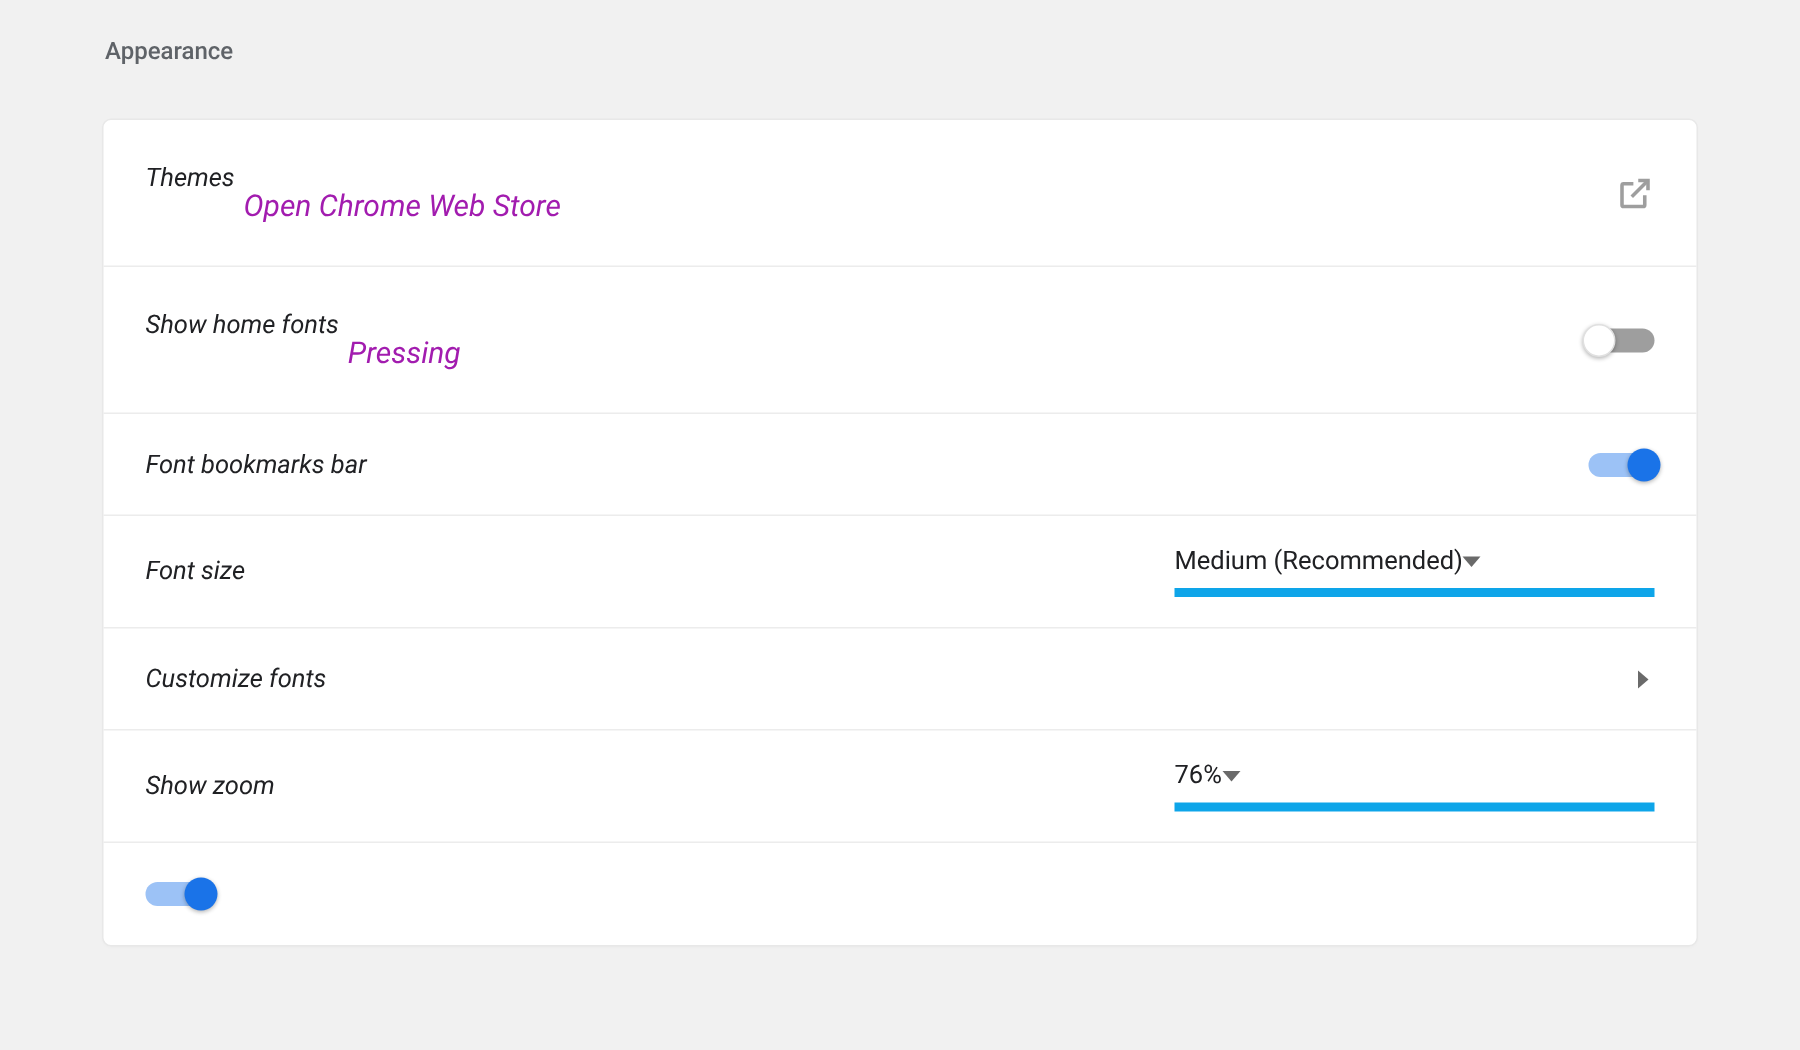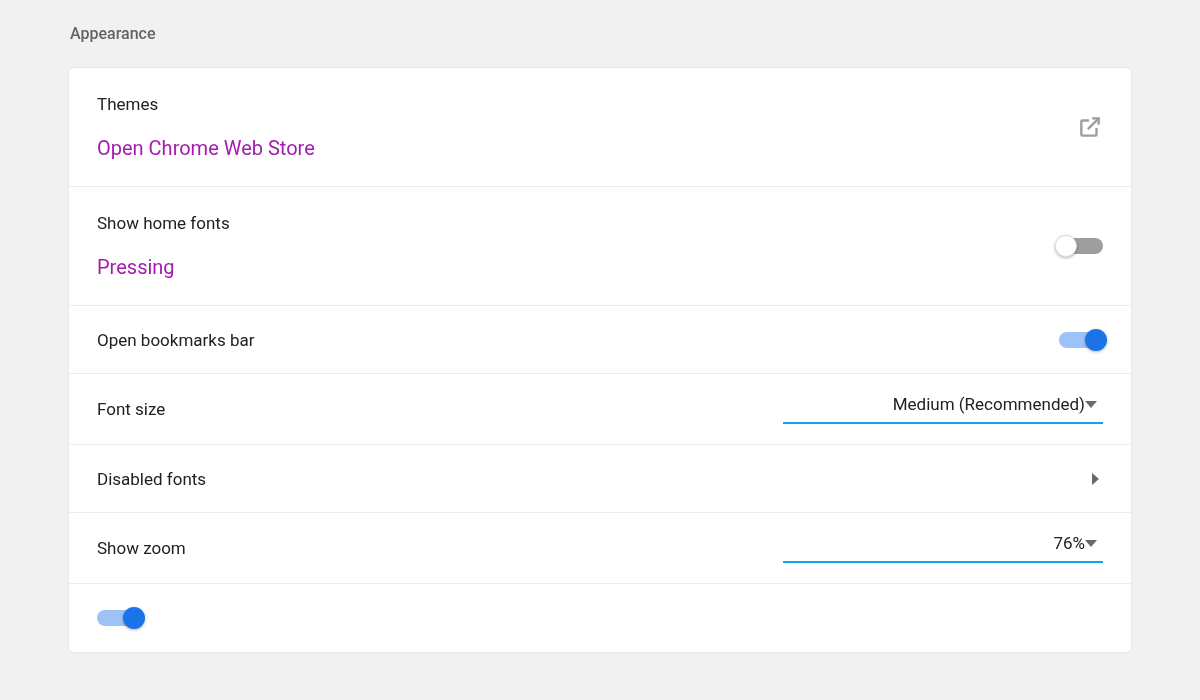--- a/index.html
+++ b/index.html
@@ -14,21 +14,21 @@
       height: 700px;
       overflow: hidden;
     }
     .container {
       padding: 24px 68px 0 68px;
     }
     .section-title {
       font-size: 16px;
       font-weight: 500;
       color: #5f6368;
-      margin-bottom: 24px;
+      margin-bottom: 36px;
       padding-left: 2px;
     }
     .card {
       background: #ffffff;
       border-radius: 6px;
       border: 1px solid #e8e8e8;
       box-shadow: 0 1px 2px rgba(0,0,0,0.02);
     }
     .row {
       display: flex;
@@ -41,22 +41,22 @@
     .row:last-child {
       border-bottom: none;
     }
     .row.tall2 {
       min-height: 98px;
       padding-top: 26px;
       padding-bottom: 26px;
     }
     .row-left {
       display: flex;
-      flex-direction: column;
       gap: 6px;
+      font-style: italic;
     }
     .row-title {
       font-size: 17px;
       color: #202124;
       font-weight: 400;
     }
     .row-sub {
       font-size: 20px;
       color: #a21caf;
       font-weight: 400;
@@ -79,24 +79,24 @@
       height: 0;
       border-top: 6px solid transparent;
       border-bottom: 6px solid transparent;
       border-left: 7px solid #6a6a6a;
       margin-right: 4px;
     }
     
     .dropdown {
       display: flex;
       align-items: center;
-      justify-content: flex-end;
+      justify-content: flex-start;
       width: 320px;
       padding: 0 6px 8px 0;
-      border-bottom: 2px solid #0ea5e9;
+      border-bottom: 6px solid #0ea5e9;
       cursor: pointer;
     }
     .dropdown-value {
       font-size: 17px;
       color: #202124;
     }
     .dropdown-caret {
       width: 0;
       height: 0;
       border-left: 6px solid transparent;
@@ -167,21 +167,21 @@
       </div>
       <div class="row-right">
         <div class="toggle off">
           <div class="knob"></div>
         </div>
       </div>
     </div>
 
     <div class="row">
       <div class="row-left">
-        <div class="row-title">Open bookmarks bar</div>
+        <div class="row-title">Font bookmarks bar</div>
       </div>
       <div class="row-right">
         <div class="toggle on">
           <div class="knob"></div>
         </div>
       </div>
     </div>
 
     <div class="row">
       <div class="row-left">
@@ -190,21 +190,21 @@
       <div class="row-right">
         <div class="dropdown">
           <span class="dropdown-value">Medium (Recommended)</span>
           <span class="dropdown-caret"></span>
         </div>
       </div>
     </div>
 
     <div class="row">
       <div class="row-left">
-        <div class="row-title">Disabled fonts</div>
+        <div class="row-title">Customize fonts</div>
       </div>
       <div class="row-right">
         <span class="chevron-right"></span>
       </div>
     </div>
 
     <div class="row">
       <div class="row-left">
         <div class="row-title">Show zoom</div>
       </div>

